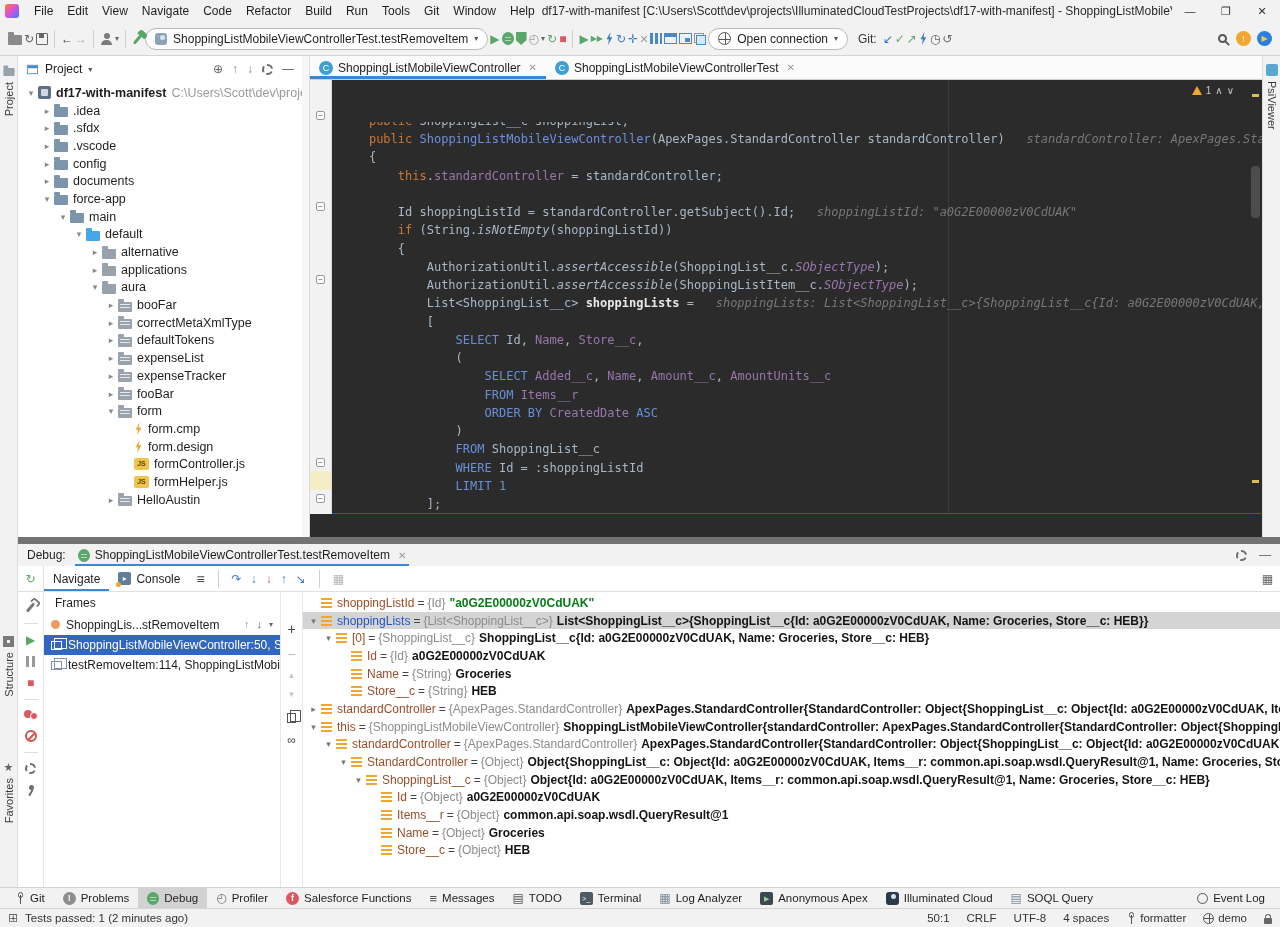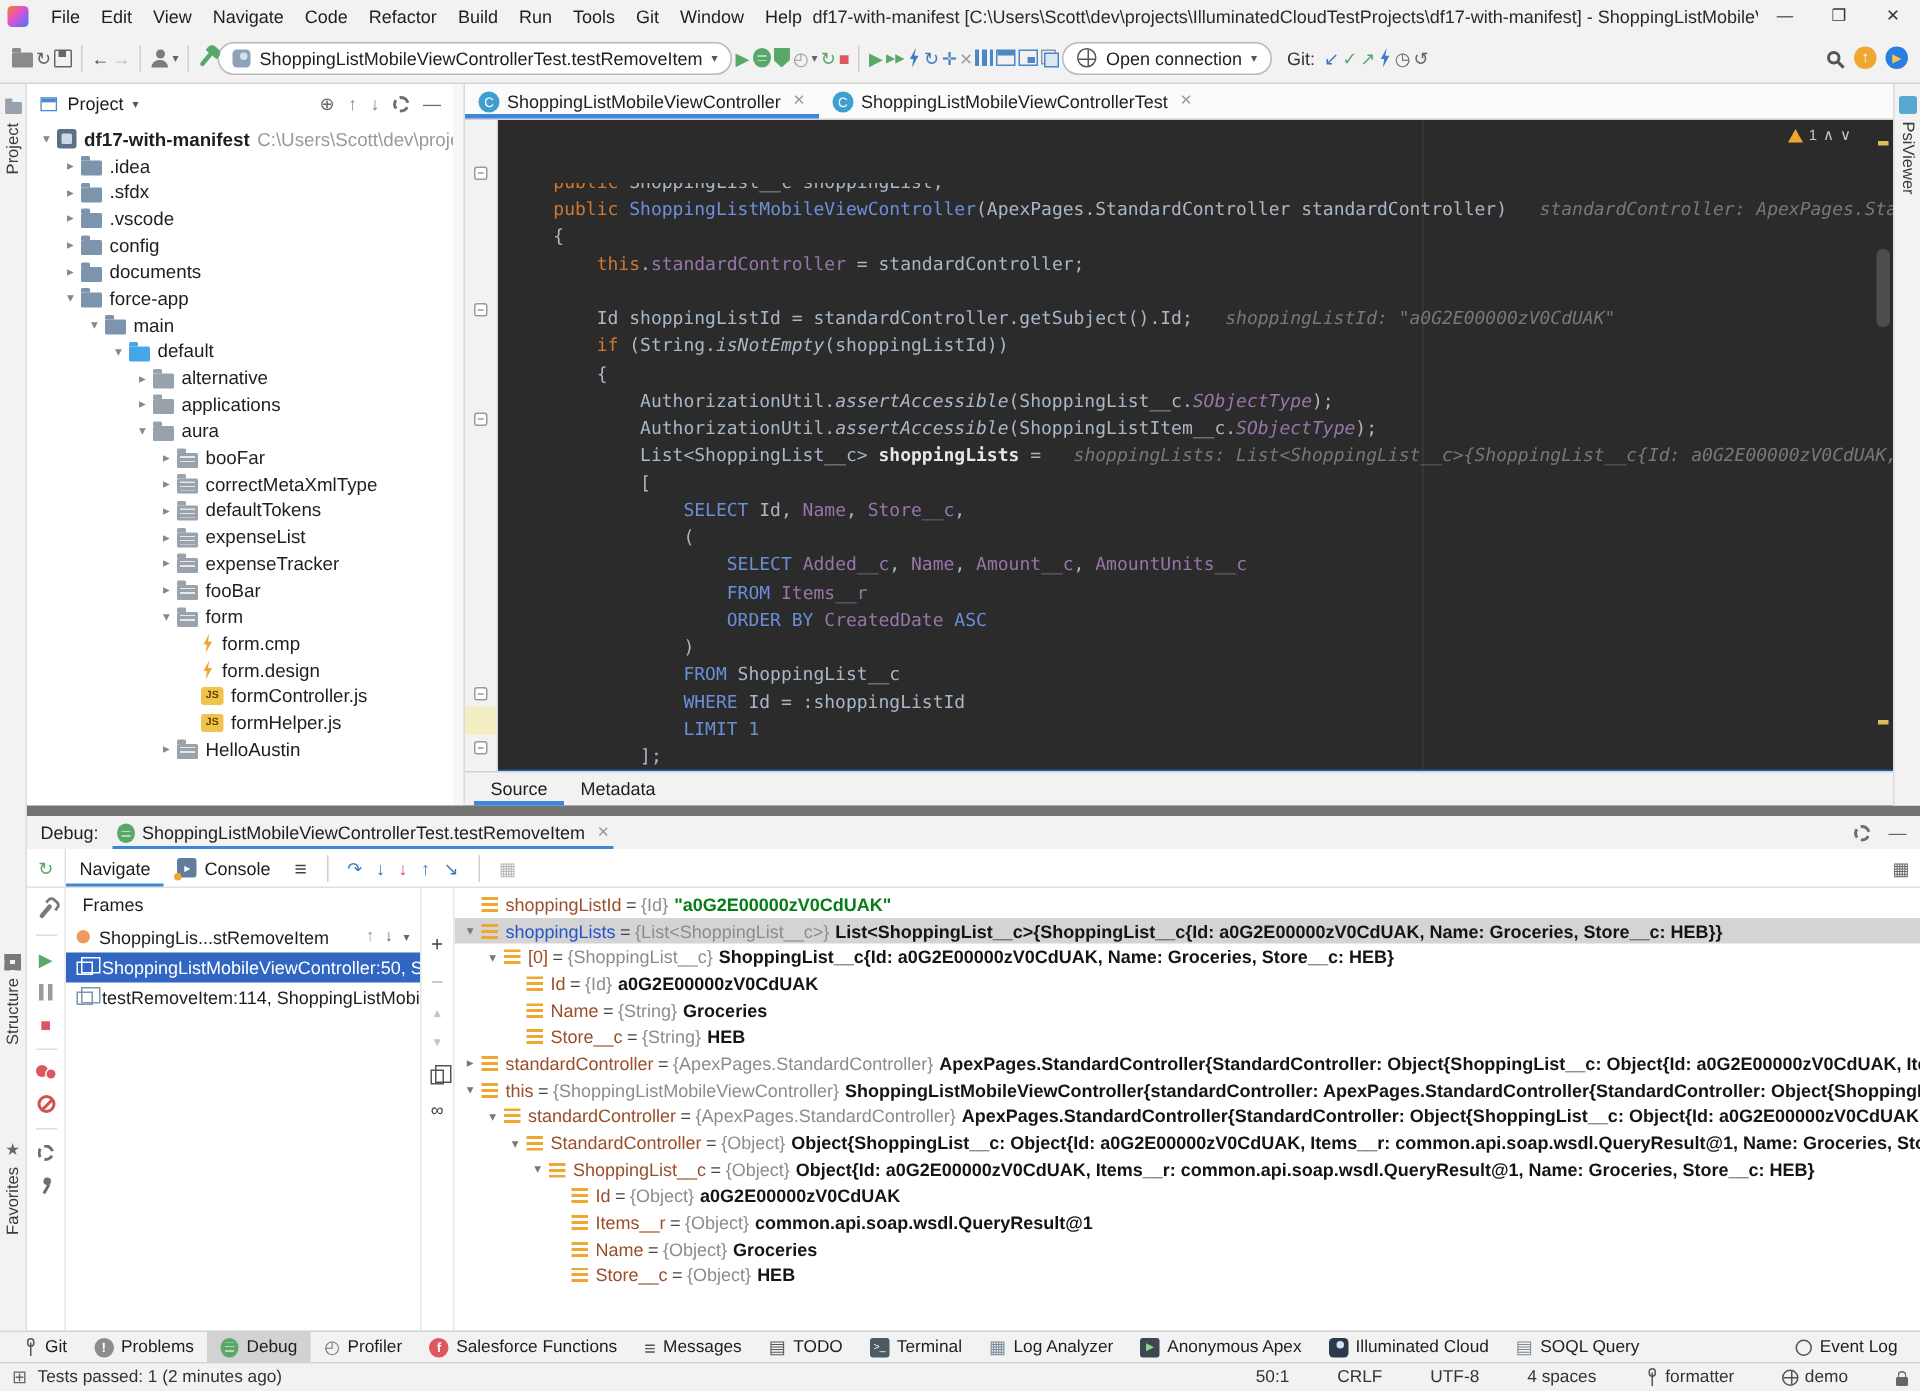--- a/index.html
+++ b/index.html
@@ -108,21 +108,21 @@
 .veq{color:#444;margin:0 3px}
 .vtype{color:#8c8c8c;margin-right:4px}
 .vval{font-weight:bold;color:#141414}
 .vval.str{color:#067d17}
 
 .bbar{height:21px;flex:none;background:#f2f2f2;border-top:1px solid #d4d4d4;display:flex;align-items:stretch;padding:0 6px;font-size:11.5px}
 .bitem{display:flex;align-items:center;gap:5px;padding:0 9px;white-space:nowrap}
 .bitem.active{background:#d2d2d2}
 .bspacer{flex:1}
 .sbar{height:19px;flex:none;background:#f2f2f2;border-top:1px solid #d4d4d4;display:flex;align-items:center;padding:0 8px;gap:7px;font-size:11.5px;color:#333}
-.sright{margin-left:auto;display:flex;align-items:center;gap:32px}
+.sright{margin-left:auto;display:flex;align-items:center;gap:17px}
 .sitem{display:flex;align-items:center;gap:4px;white-space:nowrap}
 
 .ic{display:inline-flex;align-items:center;justify-content:center;flex:none}
 .ic.ch{font-size:12px;line-height:1}
 .ico-folder{width:14px;height:10px;background:#7d94ad;border-radius:1px;position:relative;margin-top:3px}
 .ico-folder::before{content:"";position:absolute;top:-3px;left:0;width:6px;height:3px;background:inherit;border-radius:1px 1px 0 0}
 .f-src{background:#46a7e8}
 .f-pkg{background:#98a2ad}
 .f-bundle{background:#9aa3ac}
 .f-bundle::after{content:"";position:absolute;left:2px;right:2px;top:2px;bottom:2px;background:repeating-linear-gradient(rgba(255,255,255,.75) 0 1px,rgba(0,0,0,0) 1px 3px)}
@@ -498,24 +498,20 @@
             <div class="insp">
               <span class="warn-tri"></span>
               <span>1</span>
               <span>∧</span>
               <span>∨</span>
             </div>
             <div class="vscroll"></div>
             <div class="smark" style="top:14px"></div>
             <div class="smark" style="top:400px"></div>
           </div>
-          <div class="bottom-tabs" id="btabs">
-              <span class="btab active">Source</span>
-              <span class="btab">Metadata</span>
-            </div>
         </div>
 
         <div class="stripe stripe-r">
           <span class="vwrap" style="top:8px">
             <span class="psi-icon"></span>
             <span class="vlabel">PsiViewer</span>
           </span>
         </div>
       </div>
 

